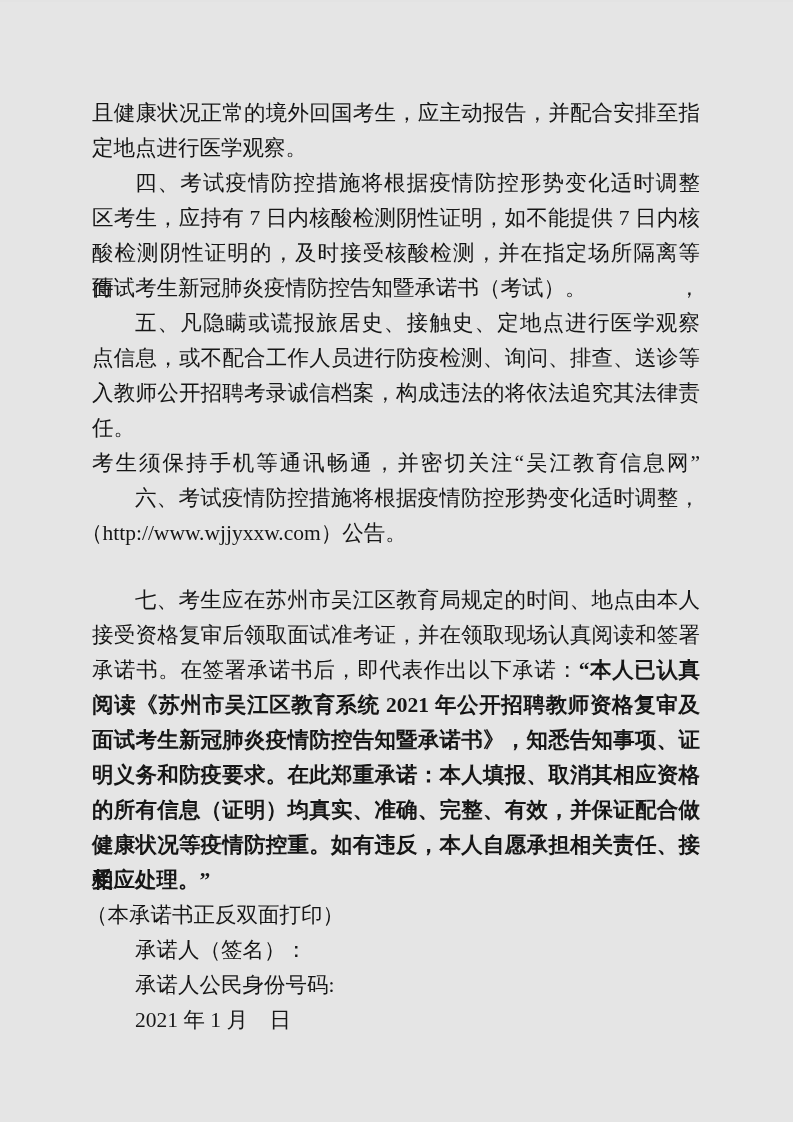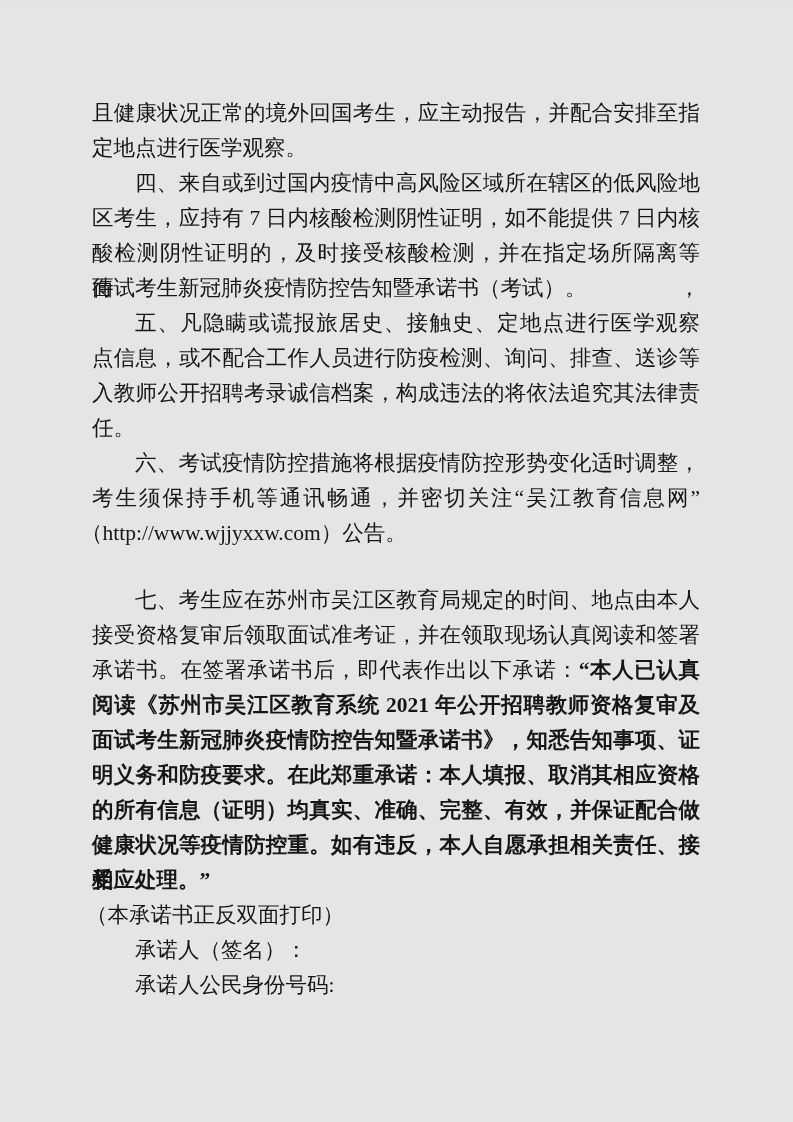--- a/index.html
+++ b/index.html
@@ -44,37 +44,38 @@
   }
 </style>
 </head>
 <body>
 
 <div class="page">
   <div class="top-edge"></div>
   <div class="doc-body" id="doc-body">
       <div class="line fill"><span>且健康状况正常的境外回国考生，应主动报告，并配合安排至指</span></div>
       <div class="line"><span>定地点进行医学观察。</span></div>
-      <div class="line fill" style="text-indent: 2em;"><span>四、来自或到过国内疫情中高风险区域所在辖区的低风险地</span></div>
+      <div class="line fill" style="text-indent: 2em;"><span>四、考试疫情防控措施将根据疫情防控形势变化适时调整</span></div>
       <div class="line fill"><span>区考生，应持有 7 日内核酸检测阴性证明，如不能提供 7 日内核</span></div>
       <div class="line fill"><span>酸检测阴性证明的，及时接受核酸检测，并在指定场所隔离等待，</span></div>
       <div class="line"><span>面试考生新冠肺炎疫情防控告知暨承诺书（考试）。</span></div>
       <div class="line fill" style="text-indent: 2em;"><span>五、凡隐瞒或谎报旅居史、接触史、定地点进行医学观察</span></div>
       <div class="line fill"><span>点信息，或不配合工作人员进行防疫检测、询问、排查、送诊等</span></div>
       <div class="line fill"><span>入教师公开招聘考录诚信档案，构成违法的将依法追究其法律责</span></div>
       <div class="line"><span>任。</span></div>
+      <div class="line fill"><span>考生须保持手机等通讯畅通，并密切关注“吴江教育信息网”</span></div>
       <div class="line fill" style="text-indent: 2em;"><span>六、考试疫情防控措施将根据疫情防控形势变化适时调整，</span></div>
-      <div class="line fill"><span>考生须保持手机等通讯畅通，并密切关注“吴江教育信息网”</span></div>
       <div class="line" style="margin-left: -11px;"><span>（http://www.wjjyxxw.com）公告。</span></div>
       <div class="line fill" style="text-indent: 2em; margin-top: 32px;"><span>七、考生应在苏州市吴江区教育局规定的时间、地点由本人</span></div>
       <div class="line fill"><span>接受资格复审后领取面试准考证，并在领取现场认真阅读和签署</span></div>
       <div class="line fill"><span>承诺书。在签署承诺书后，即代表作出以下承诺：</span><span class="b">“本人已认真</span></div>
       <div class="line fill"><span class="b">阅读《苏州市吴江区教育系统 2021 年公开招聘教师资格复审及</span></div>
       <div class="line fill"><span class="b">面试考生新冠肺炎疫情防控告知暨承诺书》，知悉告知事项、证</span></div>
       <div class="line fill"><span class="b">明义务和防疫要求。在此郑重承诺：本人填报、取消其相应资格</span></div>
       <div class="line fill"><span class="b">的所有信息（证明）均真实、准确、完整、有效，并保证配合做</span></div>
       <div class="line fill"><span class="b">健康状况等疫情防控重。如有违反，本人自愿承担相关责任、接受</span></div>
       <div class="line"><span class="b">相应处理。”</span></div>
       <div class="line" style="margin-left: -6px;"><span>（本承诺书正反双面打印）</span></div>
       <div class="line" style="text-indent: 2em;"><span>承诺人（签名）：</span></div>
       <div class="line" style="text-indent: 2em;"><span>承诺人公民身份号码:</span></div>
+      <div class="line" style="text-indent: 2em;"><span>2021 年 1 月　日</span></div>
     </div>
 </div>
 
 </body></html>

